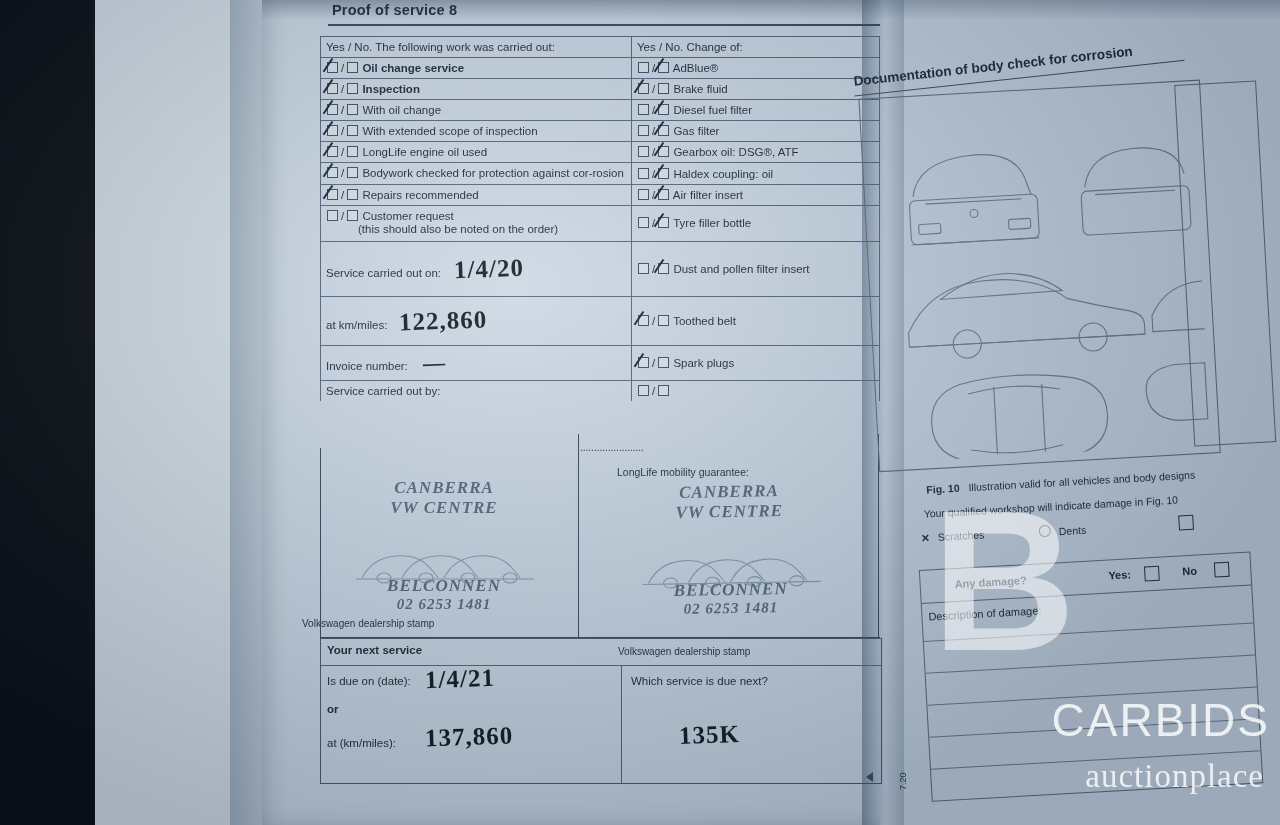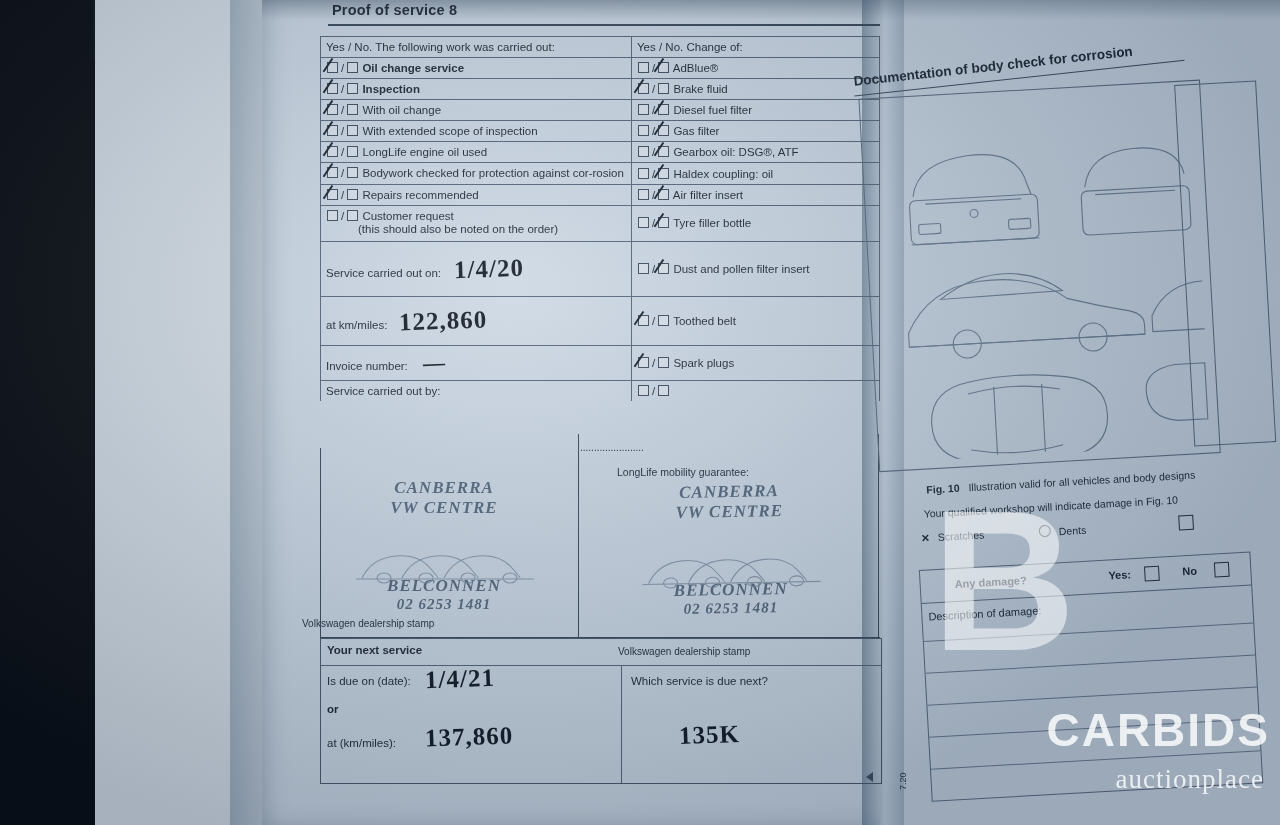--- a/index.html
+++ b/index.html
@@ -87,23 +87,23 @@
 
   svg.carsvg{position:absolute;}
   svg.carsvg path,svg.carsvg line,svg.carsvg rect,svg.carsvg ellipse,svg.carsvg circle{
      fill:none;stroke:#6b7e94;stroke-width:1.1;}
 
   
   .wm{position:absolute;right:4px;bottom:4px;width:430px;height:320px;pointer-events:none;
       color:rgba(255,255,255,.62);}
   .wm .bmark{position:absolute;right:200px;top:0px;font-size:200px;font-weight:bold;
       font-family:"Liberation Sans", sans-serif;color:rgba(255,255,255,.55);line-height:.8;}
-  .wm .c1{position:absolute;right:6px;bottom:64px;font-size:46px;font-weight:bold;letter-spacing:2px;
+  .wm .c1{position:absolute;right:6px;bottom:74px;font-size:46px;font-weight:normal;letter-spacing:2px;
       color:rgba(255,255,255,.82);}
-  .wm .c2{position:absolute;right:12px;bottom:26px;font-size:27px;letter-spacing:1px;
+  .wm .c2{position:absolute;right:12px;bottom:26px;font-size:33px;letter-spacing:1px;
       font-family:"Liberation Serif", serif;color:rgba(255,255,255,.8);}
 
   .pagenum{position:absolute;left:898px;top:790px;font-size:9px;color:#2b3846;
       transform:rotate(-90deg);transform-origin:left top;}
   .triangle{position:absolute;left:866px;top:775px;width:0;height:0;
       border-top:5px solid transparent;border-bottom:5px solid transparent;border-right:7px solid #41505f;}
   .hazelight{position:absolute;inset:0;pointer-events:none;
       background:radial-gradient(ellipse at 40% 35%, rgba(255,255,255,.10), rgba(0,20,45,.22) 75%);}
 </style>
 </head>

